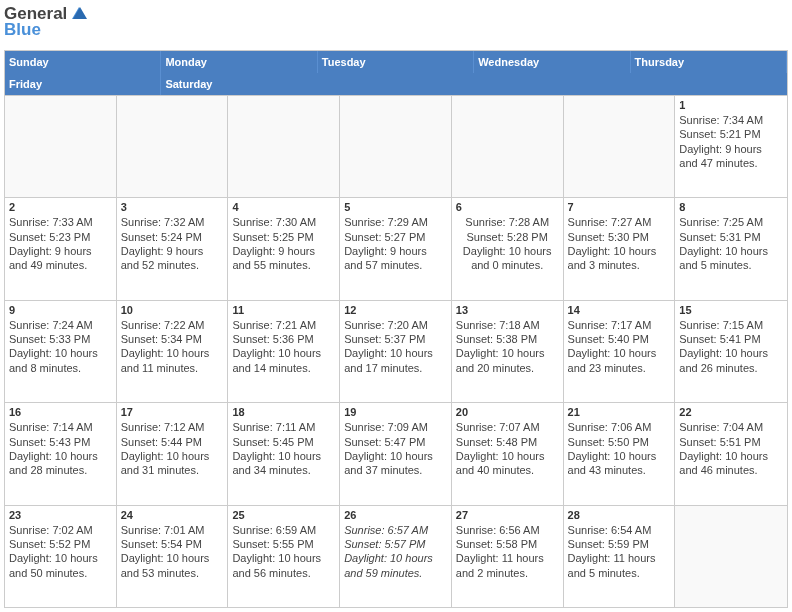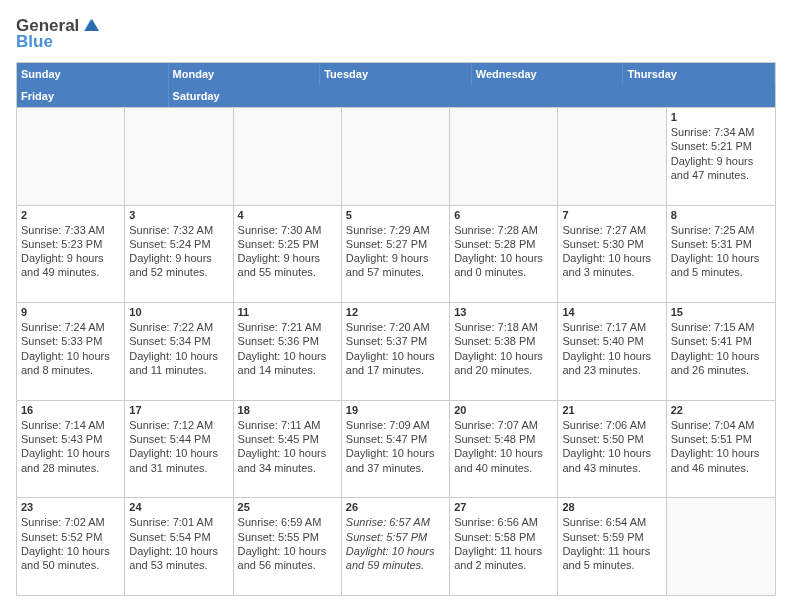--- a/index.html
+++ b/index.html
@@ -6,21 +6,21 @@
     body {
       font-family: Arial, sans-serif;
       background: #fff;
       width: 792px;
       height: 612px;
       overflow: hidden;
     }
     .page {
       width: 792px;
       height: 612px;
-      padding: 16px;
+      padding: 4px;
       display: flex;
       flex-direction: column;
     }
     .header {
       display: flex;
       align-items: flex-start;
       justify-content: space-between;
       margin-bottom: 10px;
     }
     .logo {
@@ -163,21 +163,21 @@
           </div>
           <div class="cal-cell">
             <div class="day-num">5</div>
             <div class="day-info" style="white-space: pre-line;">Sunrise: 7:29 AM
 Sunset: 5:27 PM
 Daylight: 9 hours
 and 57 minutes.</div>
           </div>
           <div class="cal-cell">
             <div class="day-num">6</div>
-            <div class="day-info" style="white-space: pre-line;">Sunrise: 7:28 AM
+            <div class="day-info" style="white-space: pre-line; text-align: center;">Sunrise: 7:28 AM
 Sunset: 5:28 PM
 Daylight: 10 hours
 and 0 minutes.</div>
           </div>
           <div class="cal-cell">
             <div class="day-num">7</div>
             <div class="day-info" style="white-space: pre-line;">Sunrise: 7:27 AM
 Sunset: 5:30 PM
 Daylight: 10 hours
 and 3 minutes.</div>

